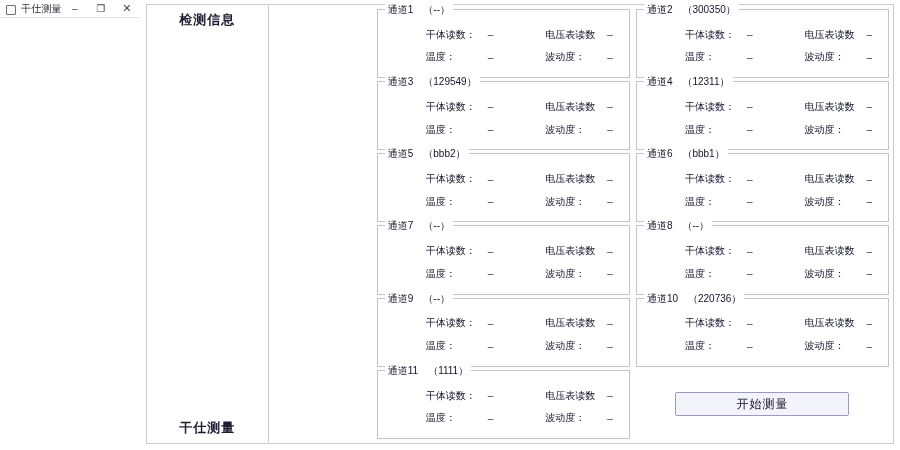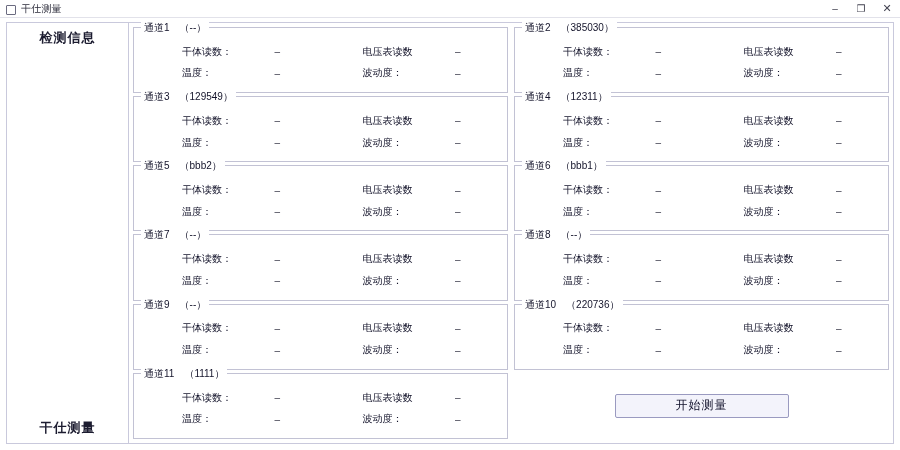--- a/index.html
+++ b/index.html
@@ -15,21 +15,21 @@
     color: #1a1a2e;
     overflow: hidden;
   }
   .window {
     position: relative;
     width: 900px;
     height: 450px;
     box-sizing: border-box;
     background: #ffffff;
     display: flex;
-    flex-direction: column;
+    flex-direction: row;
   }
   
   .titlebar {
     height: 18px;
     background: #ffffff;
     border-bottom: 1px solid #e2e2ea;
     display: flex;
     align-items: center;
     padding: 0 0 0 6px;
     box-sizing: border-box;
@@ -106,20 +106,21 @@
   }
   
   .main {
     flex: 1 1 auto;
     border: 1px solid #c9c9dc;
     background: #ffffff;
     padding: 4px 4px 4px 4px;
     box-sizing: border-box;
     display: flex;
     flex-direction: column;
+    align-items: flex-end;
   }
   .grid {
     flex: 1 1 auto;
     display: grid;
     grid-template-columns: 1fr 1fr;
     grid-template-rows: repeat(6, 1fr);
     column-gap: 6px;
     row-gap: 3px;
   }
   
@@ -240,21 +241,21 @@
               </div>
               <div class="fieldcell wide">
                 <span class="flabel">波动度：</span>
                 <span class="fval">–</span>
               </div>
             </div>
           </div>
         </div>
 
         <div class="chan">
-          <div class="legend">通道2　（385030）</div>
+          <div class="legend">通道2　（300350）</div>
           <div class="rows">
             <div class="row">
               <div class="fieldcell wide">
                 <span class="flabel">干体读数：</span>
                 <span class="fval">–</span>
               </div>
               <div class="fieldcell wide">
                 <span class="flabel">电压表读数</span>
                 <span class="fval">–</span>
               </div>

